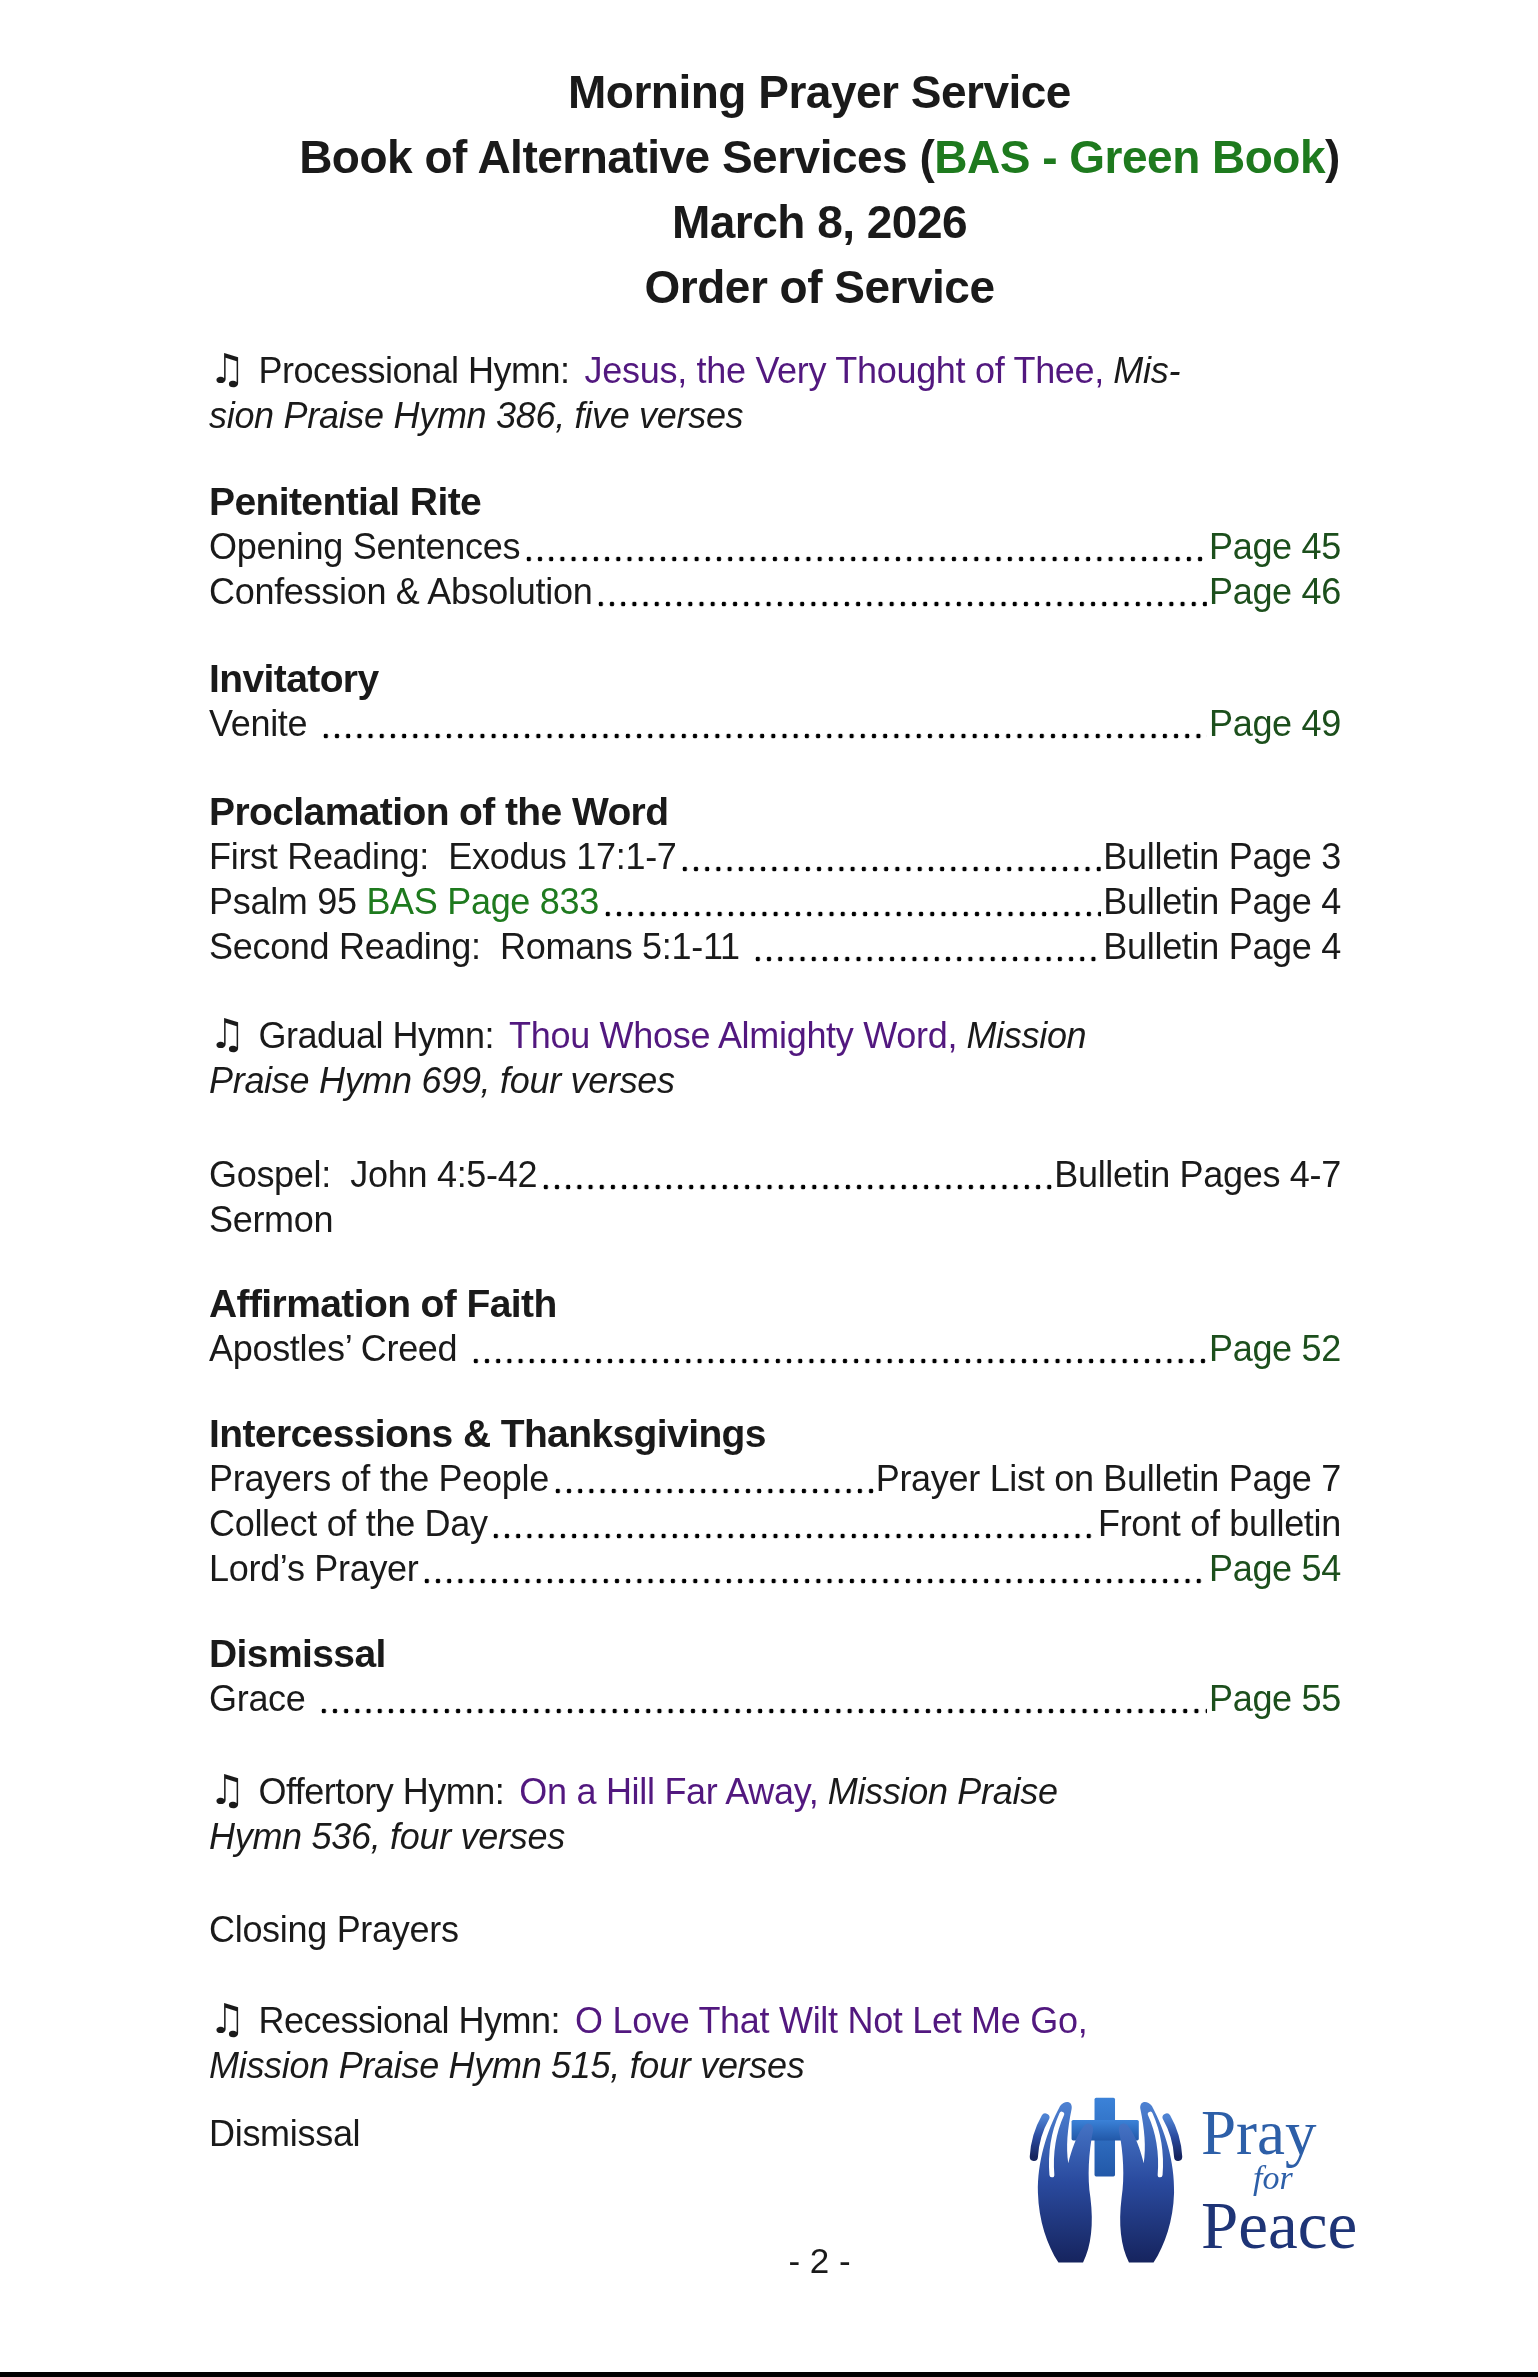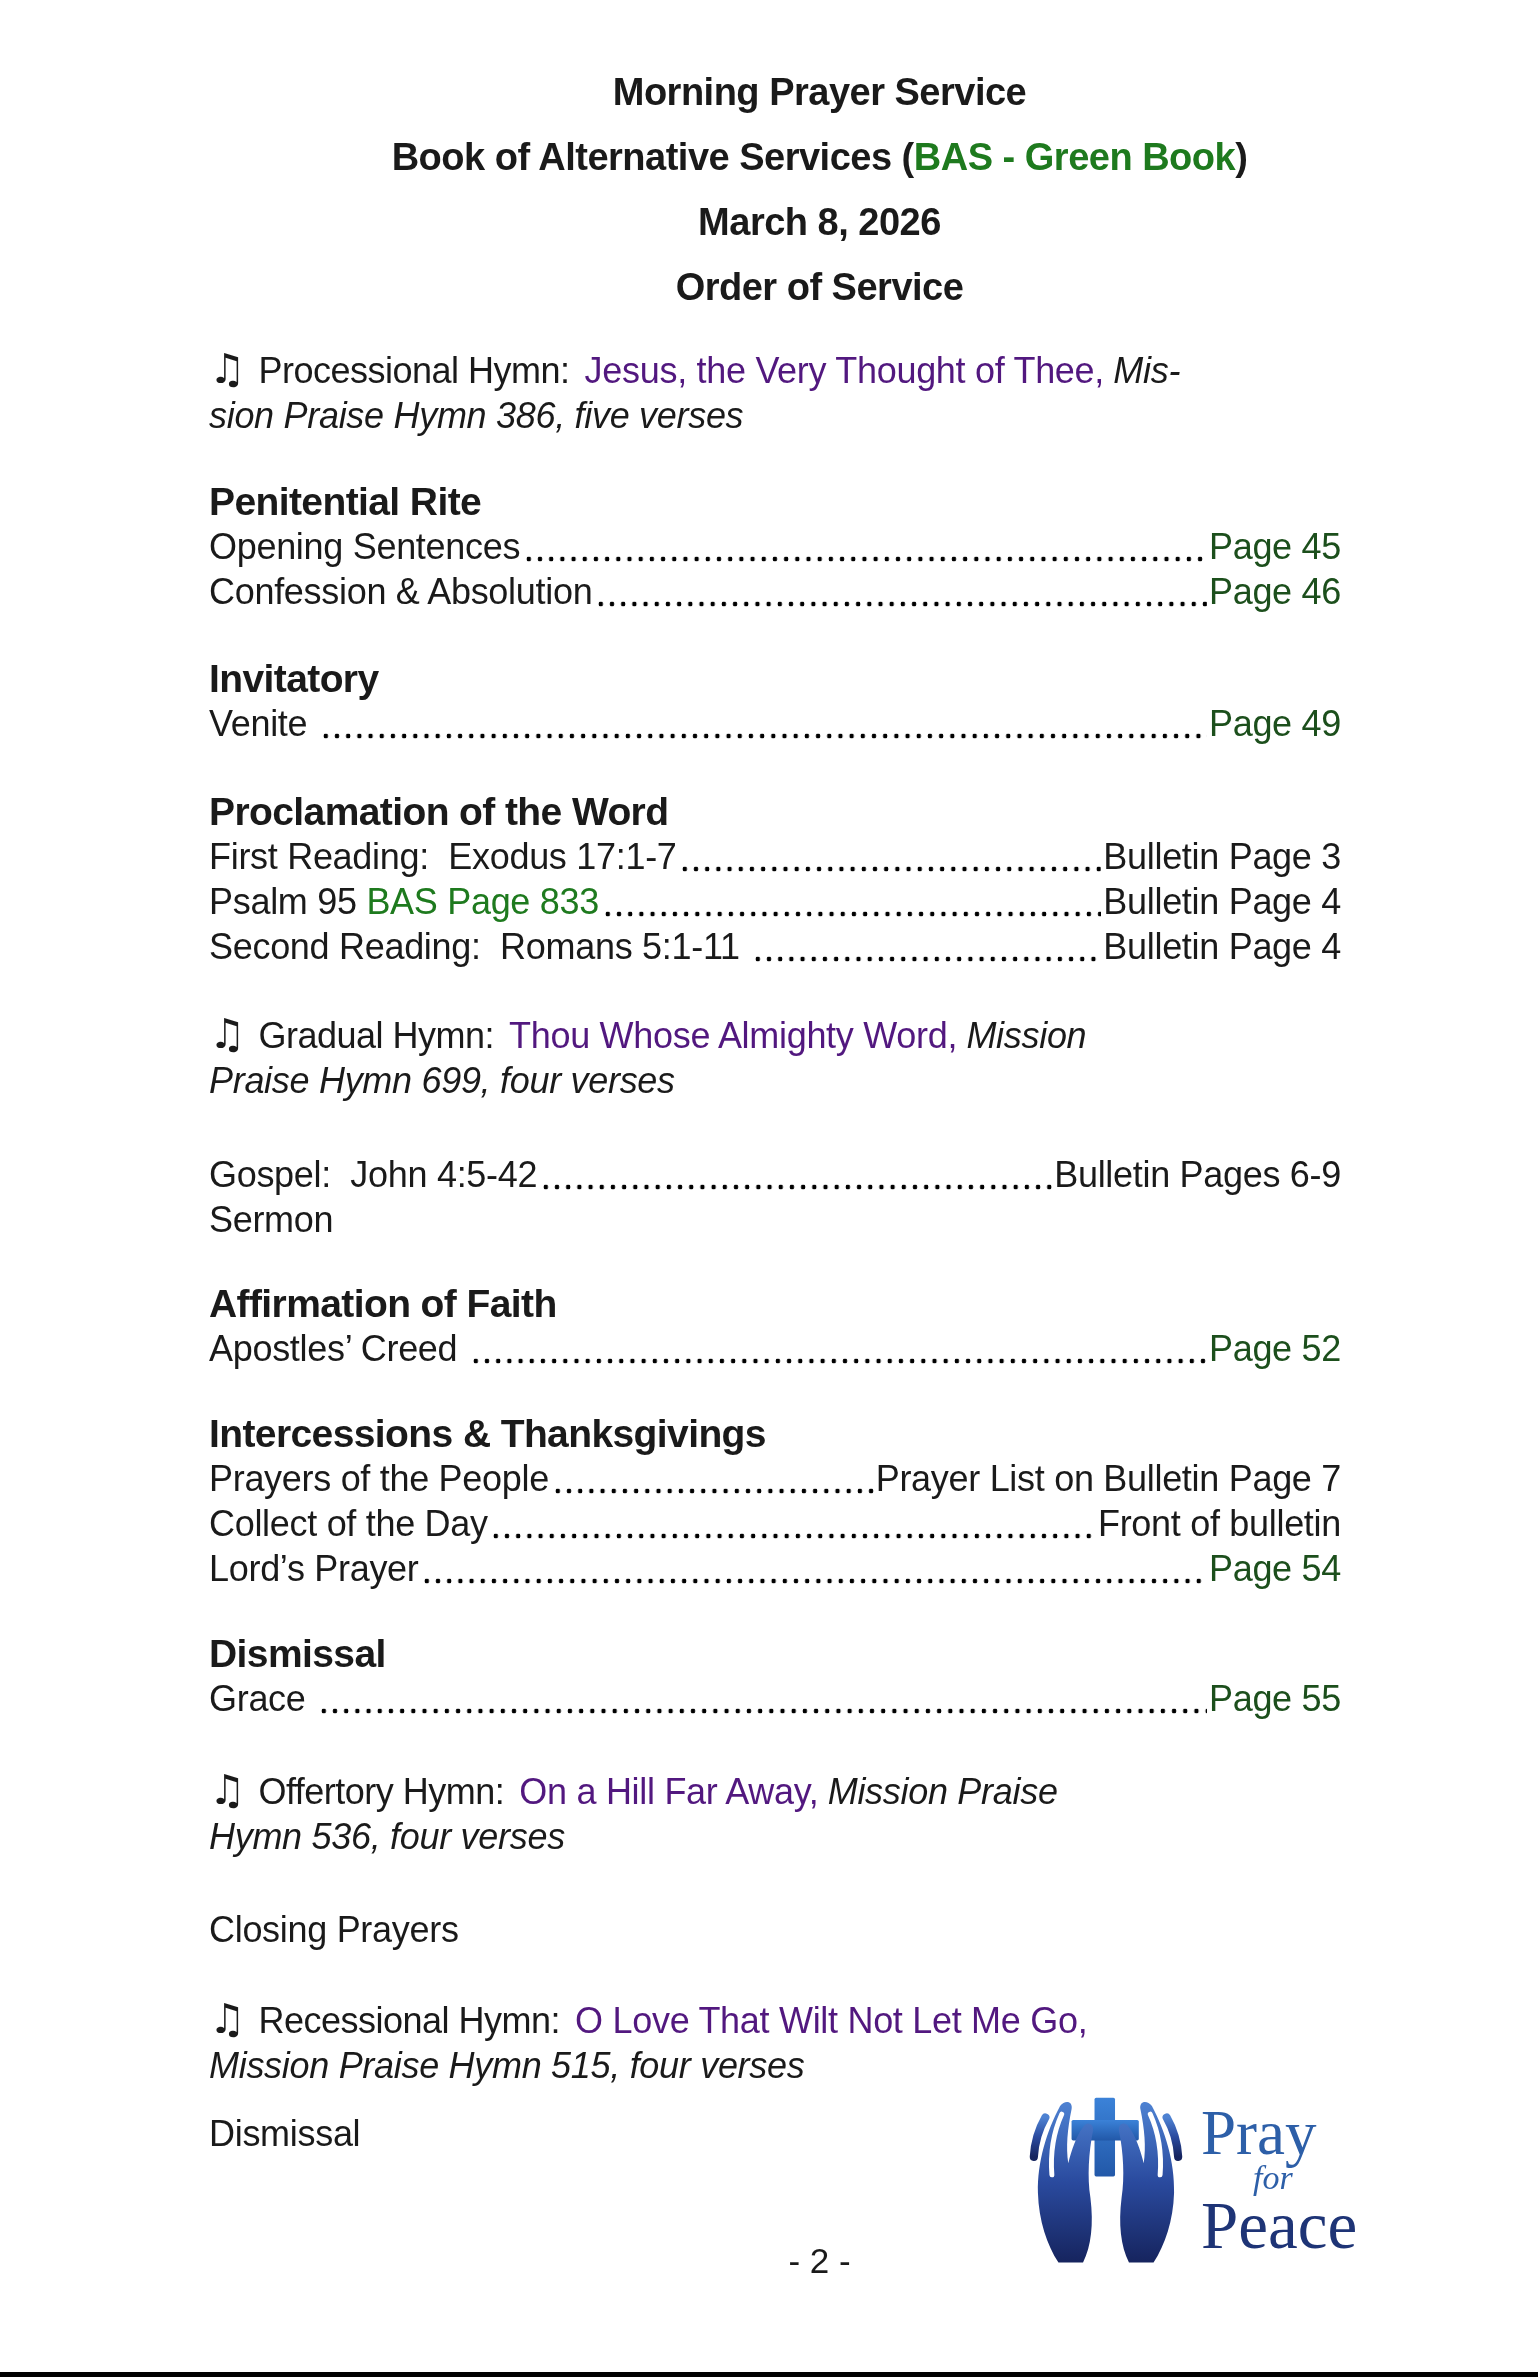--- a/index.html
+++ b/index.html
@@ -3,21 +3,21 @@
 <meta charset="utf-8">
 <style>
   html,body { margin:0; padding:0; background:#ffffff; }
   .page {
     position:relative; width:1538px; height:2377px; background:#ffffff;
     font-family:"Liberation Sans","DejaVu Sans",sans-serif; color:#1a1a1a;
     overflow:hidden;
   }
   .abs { position:absolute; left:209px; width:1132px; }
   .title-wrap { position:absolute; left:209px; width:1221px; text-align:center; top:60px; }
-  .title-line { font-size:38px; font-weight:bold; line-height:65px; letter-spacing:-0.5px; white-space:pre; }
+  .title-line { font-size:46px; font-weight:bold; line-height:65px; letter-spacing:-0.5px; white-space:pre; }
   .green-bright { color:#1E7A1E; }
   h2.heading { font-size:39px; font-weight:bold; line-height:45px; margin:0; letter-spacing:-0.6px; }
   .row { display:flex; align-items:baseline; font-size:36px; line-height:45px; letter-spacing:-0.3px; }
   .lbl { white-space:pre-wrap; }
   .leader {
     flex:1 1 auto; align-self:flex-end; height:5.6px; min-width:18.6px;
     margin:0 1.9px 7.5px 5.6px;
     background-image:radial-gradient(circle at 2.8px 2.8px, #000 2.1px, transparent 2.5px);
     background-size:11.2px 5.6px; background-repeat:repeat-x;
   }
@@ -98,21 +98,21 @@
 
   <div class="abs hymn" style="top:1012px;">
     <span class="note">♫</span><span class="hymn-label">Gradual Hymn:</span><span class="hymn-title">Thou Whose Almighty Word,</span><span class="ital">Mission</span><br>
     <span class="ital">Praise Hymn 699, four verses</span>
   </div>
 
   <div class="abs" style="top:1152px;">
     <div class="row">
       <span class="lbl">Gospel:  John 4:5-42</span>
       <span class="leader"></span>
-      <span class="pg">Bulletin Pages 6-9</span>
+      <span class="pg">Bulletin Pages 4-7</span>
     </div>
     <div class="plain">Sermon</div>
   </div>
 
   <div class="abs" style="top:1281px;">
     <h2 class="heading">Affirmation of Faith</h2>
     <div class="row">
       <span class="lbl">Apostles’ Creed </span>
       <span class="leader"></span>
       <span class="pg pg-green">Page 52</span>

